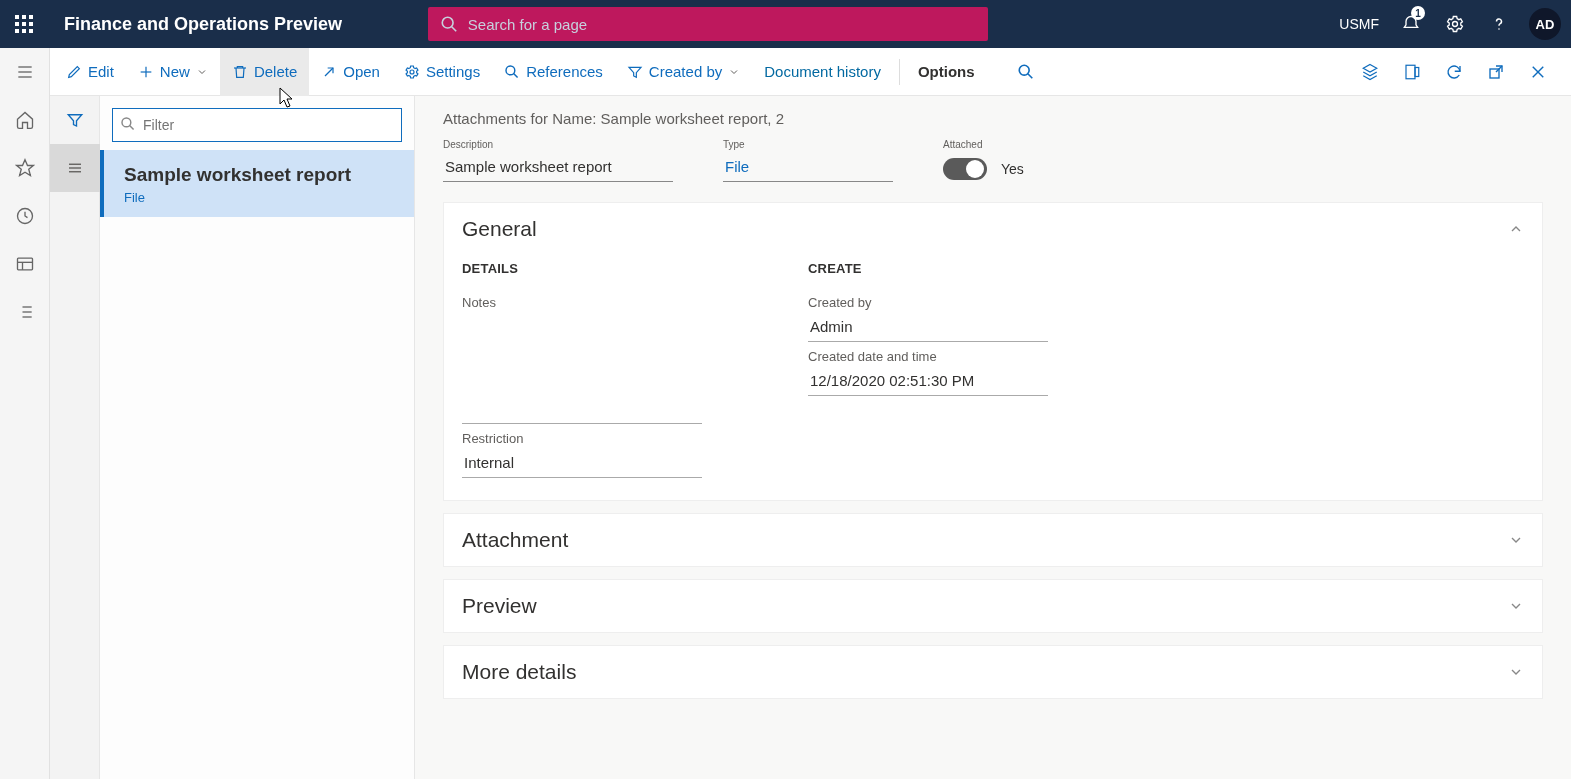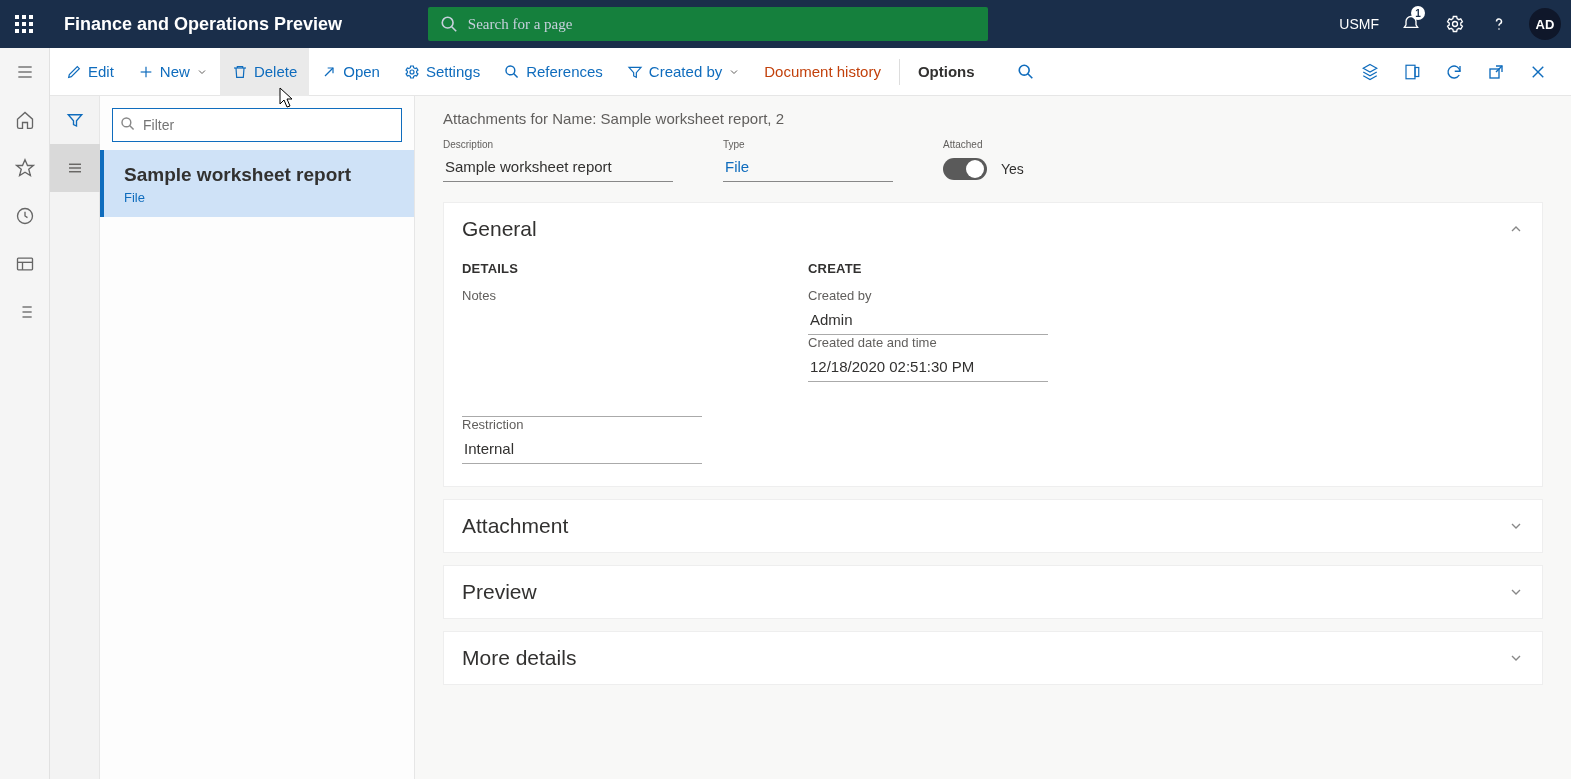--- a/index.html
+++ b/index.html
@@ -5,21 +5,21 @@
   * { box-sizing: border-box; margin: 0; padding: 0; }
   body { font-family: "Segoe UI", Arial, sans-serif; font-size: 14px; color: #323130; background:#fff; width:1571px; height:779px; overflow:hidden;}
   
   
   .topbar { height: 48px; background: #1a2e4a; color: #fff; display: flex; align-items: center; }
   .waffle { width: 48px; height:48px; display:flex; align-items:center; justify-content:center; }
   .waffle-grid { display:grid; grid-template-columns:repeat(3,4px); grid-template-rows:repeat(3,4px); gap:3px;}
   .waffle-grid span { width:4px;height:4px;background:#fff; }
   .app-title { font-size: 18px; font-weight:600; margin-left: 16px; }
   .search-wrap { flex: 0 0 auto; margin: 0 auto; position:relative; left:-60px;}
-  .search-box { width: 560px; height:34px; background:#15803d; border:none; border-radius:2px; color:#fff; padding:0 12px 0 40px; font-size:15px;font-family:Liberation Serif, serif;}
+  .search-box { width: 560px; height:34px; background:#be185d; border:none; border-radius:2px; color:#fff; padding:0 12px 0 40px; font-size:15px;}
   .search-box::placeholder{ color:#c7d0dd;}
   .search-icon-top { position:absolute; left:12px; top:8px; color:#c7d0dd; }
   .top-right { margin-left:auto; display:flex; align-items:center; gap:4px; padding-right:10px;}
   .top-company { font-size:14px; margin-right:8px;}
   .top-icon-btn { width:40px; height:48px; display:flex;align-items:center;justify-content:center; color:#fff; position:relative;}
   .avatar { width:32px;height:32px;border-radius:50%;background:#0f172a;color:#fff;display:flex;align-items:center;justify-content:center;font-size:13px;font-weight:700;margin-left:6px;}
   .badge { position:absolute; top:6px; right:6px; width:14px;height:14px;border-radius:50%;background:#fff;color:#1a2e4a;font-size:10px;font-weight:700;display:flex;align-items:center;justify-content:center;}
   
   
   .body-area { display:flex; height: calc(779px - 48px); }
@@ -30,21 +30,21 @@
   
   
   .main { flex:1; display:flex; flex-direction:column; }
   
   
   .actionbar { height:48px; border-bottom:1px solid #e6e6e6; display:flex; align-items:center; padding:0 4px;}
   .ab-btn { height:48px; display:flex; align-items:center; gap:6px; padding:0 12px; color:#0f6cbd; font-size:15px; cursor:default;}
   .ab-btn.hover { background:#eaeaea; }
   .ab-btn .icon { color:#0f6cbd; display:flex;}
   .ab-sep { width:1px; height:26px; background:#ddd; margin:0 6px;}
-  .ab-plain { color:#c2410c; }
+  .ab-plain { color:#0369a1; }
   .ab-strong { color:#323130; font-weight:600;}
   .ab-right { margin-left:auto; display:flex; align-items:center; gap:4px; padding-right:10px;}
   .ab-icon-btn { width:38px; height:48px; display:flex;align-items:center;justify-content:center; color:#0f6cbd;}
   
   
   .content { flex:1; display:flex; overflow:hidden;}
   
   
   .mini-rail { width:50px; background:#f3f3f3; border-right:1px solid #e6e6e6; display:flex;flex-direction:column;}
   .mini-btn { width:50px;height:48px;display:flex;align-items:center;justify-content:center;color:#0f6cbd;}
@@ -70,21 +70,21 @@
   .fval.link { color:#0f6cbd;}
   .toggle-row { display:flex; align-items:center; gap:14px; margin-top:4px;}
   .toggle { width:44px; height:22px; border-radius:11px; background:#5a5a5a; position:relative;}
   .toggle::after{ content:""; position:absolute; right:3px; top:2px; width:18px;height:18px;border-radius:50%;background:#fff;}
   
   .section { background:#fff; border:1px solid #eee; margin-bottom:12px;}
   .section-header { display:flex; align-items:center; justify-content:space-between; padding:14px 18px; font-size:21px; font-weight:400;}
   .section-body { padding: 6px 18px 22px 18px; display:flex; gap:106px;}
   .col { display:flex; flex-direction:column;}
   .col h4 { font-size:13px; font-weight:700; letter-spacing:.2px; margin-bottom:12px;}
-  .label-sm { font-size:13px; color:#605e5c; margin-bottom:4px; margin-top:0;}
+  .label-sm { font-size:13px; color:#605e5c; margin-bottom:4px; margin-top:7px;}
   .val-underline { font-size:15px; padding:4px 2px 6px 2px; border-bottom:1px solid #aaa; min-width:170px;}
   .notes-box { width:240px; height:110px; border:none; border-bottom:1px solid #aaa; resize:none; background:transparent;}
   
   svg { display:block;}
 
   .cursor { position:absolute; left:274px; top:86px; pointer-events:none;}
 </style>
 </head>
 <body>
 

